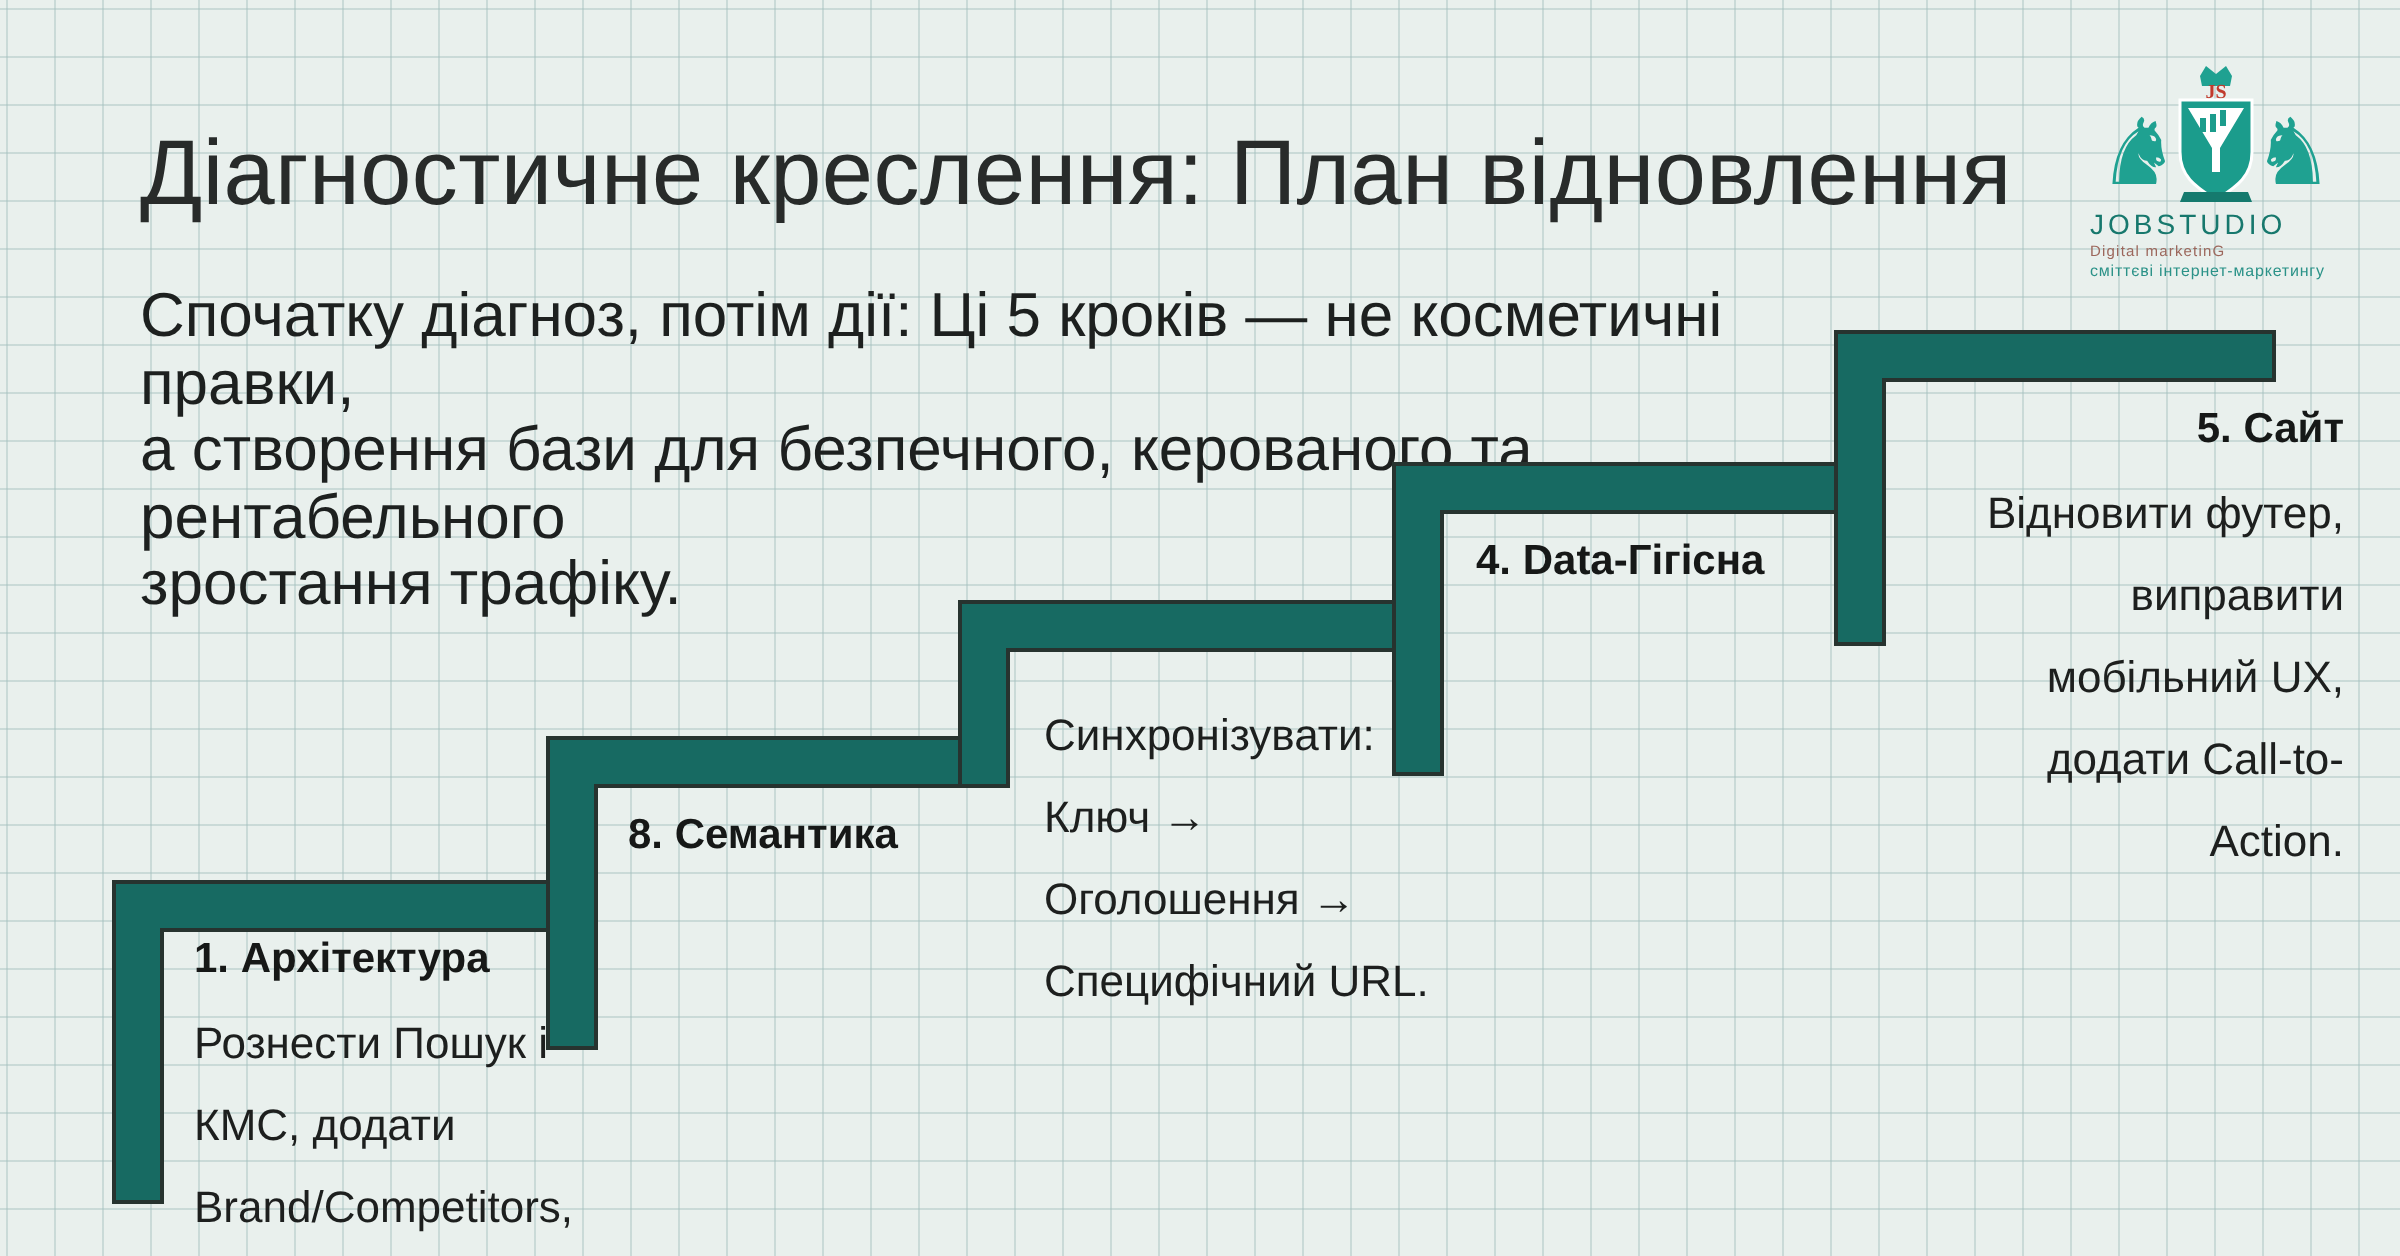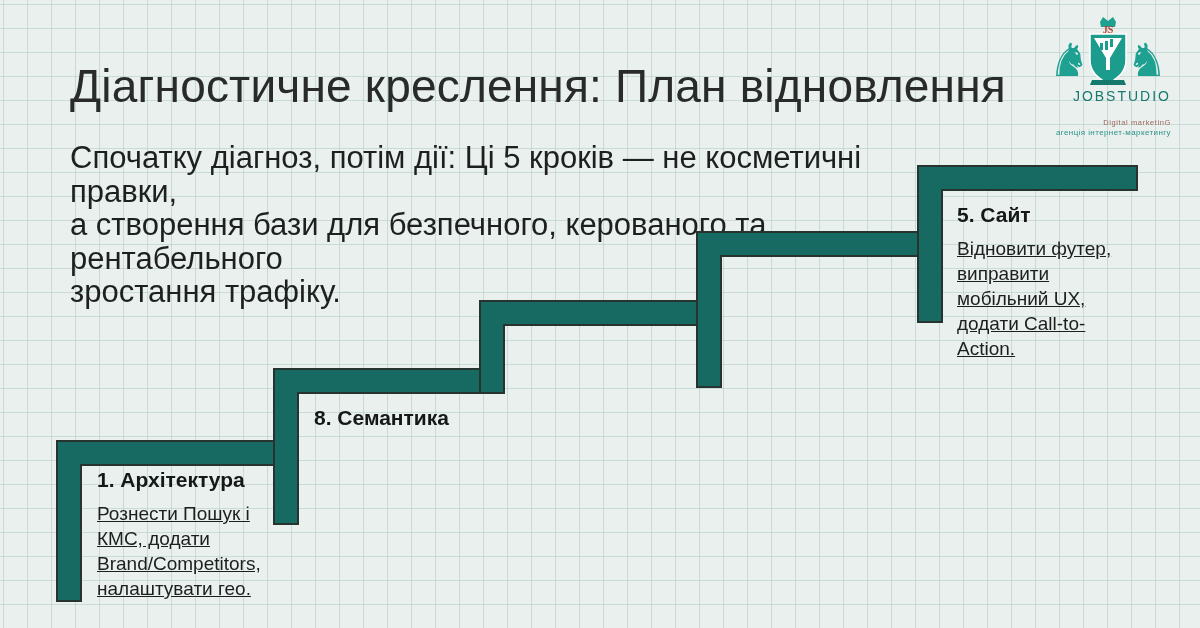--- a/index.html
+++ b/index.html
@@ -21,30 +21,30 @@
   }
   .page-subtitle{
     position:absolute;left:70px;top:141px;width:820px;
     font-size:31px;line-height:33.5px;color:#1d201f;
     white-space:pre-line;
   }
   .stairs{position:absolute;left:0;top:0;width:1200px;height:628px;}
   .stairs path{fill:#176a62;stroke:#27332f;stroke-width:2;stroke-linejoin:miter;}
   .step-block{position:absolute;width:215px;color:#161817;}
   .step-title{font-size:21px;font-weight:bold;line-height:1.15;}
-  .step-desc{margin-top:9px;font-size:19px;line-height:25px;white-space:pre-line;color:#1d1f1e;text-decoration:underline;}
+  .step-desc{margin-top:9px;font-size:22px;line-height:41px;white-space:pre-line;color:#1d1f1e;}
   .s1{left:97px;top:468px;}
   .s2{left:314px;top:406px;}
   .s3{left:522px;top:338px;}
   .s4{left:738px;top:269px;}
-  .s5{left:957px;top:203px;}
-  .logo{position:absolute;left:1045px;top:16px;width:126px;text-align:right;}
+  .s5{left:957px;top:203px;text-align:right;}
+  .logo{position:absolute;left:1045px;top:32px;width:126px;text-align:left;}
   .logo-crest{display:block;margin:0 auto;}
   .logo-name{font-family:Liberation Sans, sans-serif;font-size:14px;letter-spacing:2px;color:#17786d;margin-top:0px;}
-  .logo-tagline{font-size:7.5px;letter-spacing:0.6px;color:#9c675c;margin-top:14px;}
+  .logo-tagline{font-size:7.5px;letter-spacing:0.6px;color:#9c675c;margin-top:1px;}
   .logo-agency{font-size:8px;letter-spacing:0.4px;color:#2b9288;margin-top:1px;}
 </style>
 </head>
 <body>
 
 <div class="canvas">
 
   <div class="page-title">Діагностичне креслення: План відновлення</div>
 
   <div class="page-subtitle">Спочатку діагноз, потім дії: Ці 5 кроків — не косметичні правки,
@@ -63,22 +63,27 @@
     <div class="step-title">1. Архітектура</div>
     <div class="step-desc">Рознести Пошук і
 КМС, додати
 Brand/Competitors,
 налаштувати гео.</div>
   </div>
   <div class="step-block s2">
     <div class="step-title">8. Семантика</div>
   </div>
   <div class="step-block s3">
+    <div class="step-desc">Синхронізувати:
+Ключ →
+Оголошення →
+Специфічний URL.</div>
   </div>
   <div class="step-block s4">
+    <div class="step-title">4. Data-Гігісна</div>
   </div>
   <div class="step-block s5">
     <div class="step-title">5. Сайт</div>
     <div class="step-desc">Відновити футер,
 виправити
 мобільний UX,
 додати Call-to-
 Action.</div>
   </div>
 
@@ -99,16 +104,16 @@
 
       <path d="M46,22 L74,22 L62,42 L62,54 L58,54 L58,42 Z" fill="#ffffff"></path>
       <rect x="52" y="27" width="3" height="7" fill="#1b9c8c"></rect>
       <rect x="57" y="25" width="3" height="9" fill="#1b9c8c"></rect>
       <rect x="62" y="23" width="3" height="8" fill="#1b9c8c"></rect>
 
       <path d="M44,64 L76,64 L78,69 L42,69 Z" fill="#157a6e"></path>
     </svg>
     <div class="logo-name">JOBSTUDIO</div>
     <div class="logo-tagline">Digital marketinG</div>
-    <div class="logo-agency">агенція інтернет-маркетингу</div>
+    <div class="logo-agency">сміттєві інтернет-маркетингу</div>
   </div>
 
 </div>
 
 </body></html>

